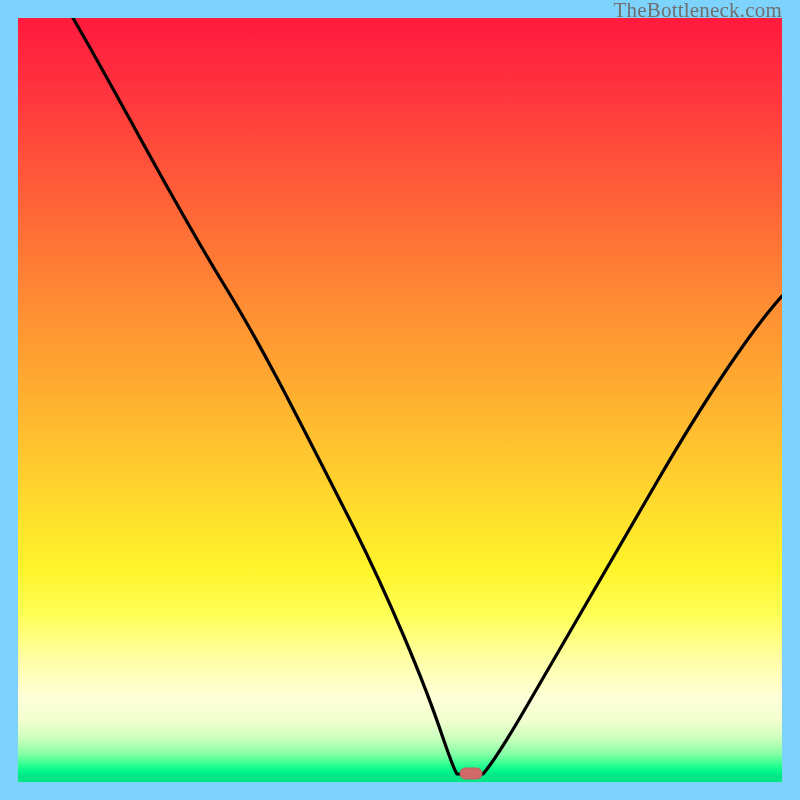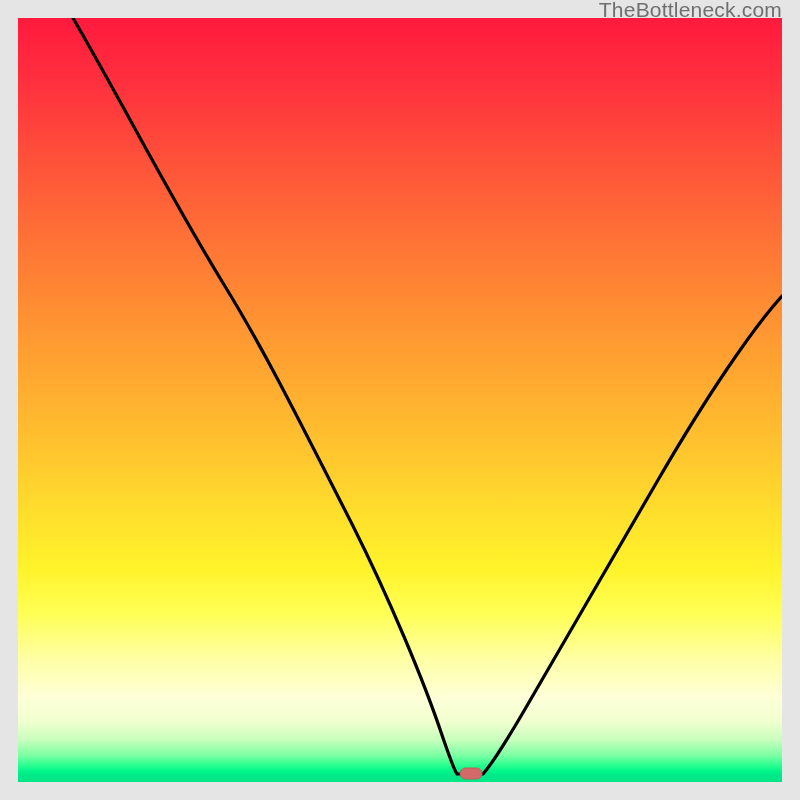--- a/index.html
+++ b/index.html
@@ -8,21 +8,22 @@
     width: 800px;
     height: 800px;
     overflow: hidden;
     background: #000;
     font-family: Arial, Helvetica, sans-serif;
   }
   .frame {
     position: relative;
     width: 800px;
     height: 800px;
-    background: #e5e5e5;
+    background: #7dd3fc;
+    font-family: Liberation Serif, serif;
   }
   .plot-area {
     position: absolute;
     left: 18px;
     top: 18px;
     width: 764px;
     height: 764px;
     overflow: hidden;
   }
   .gradient-bg {

